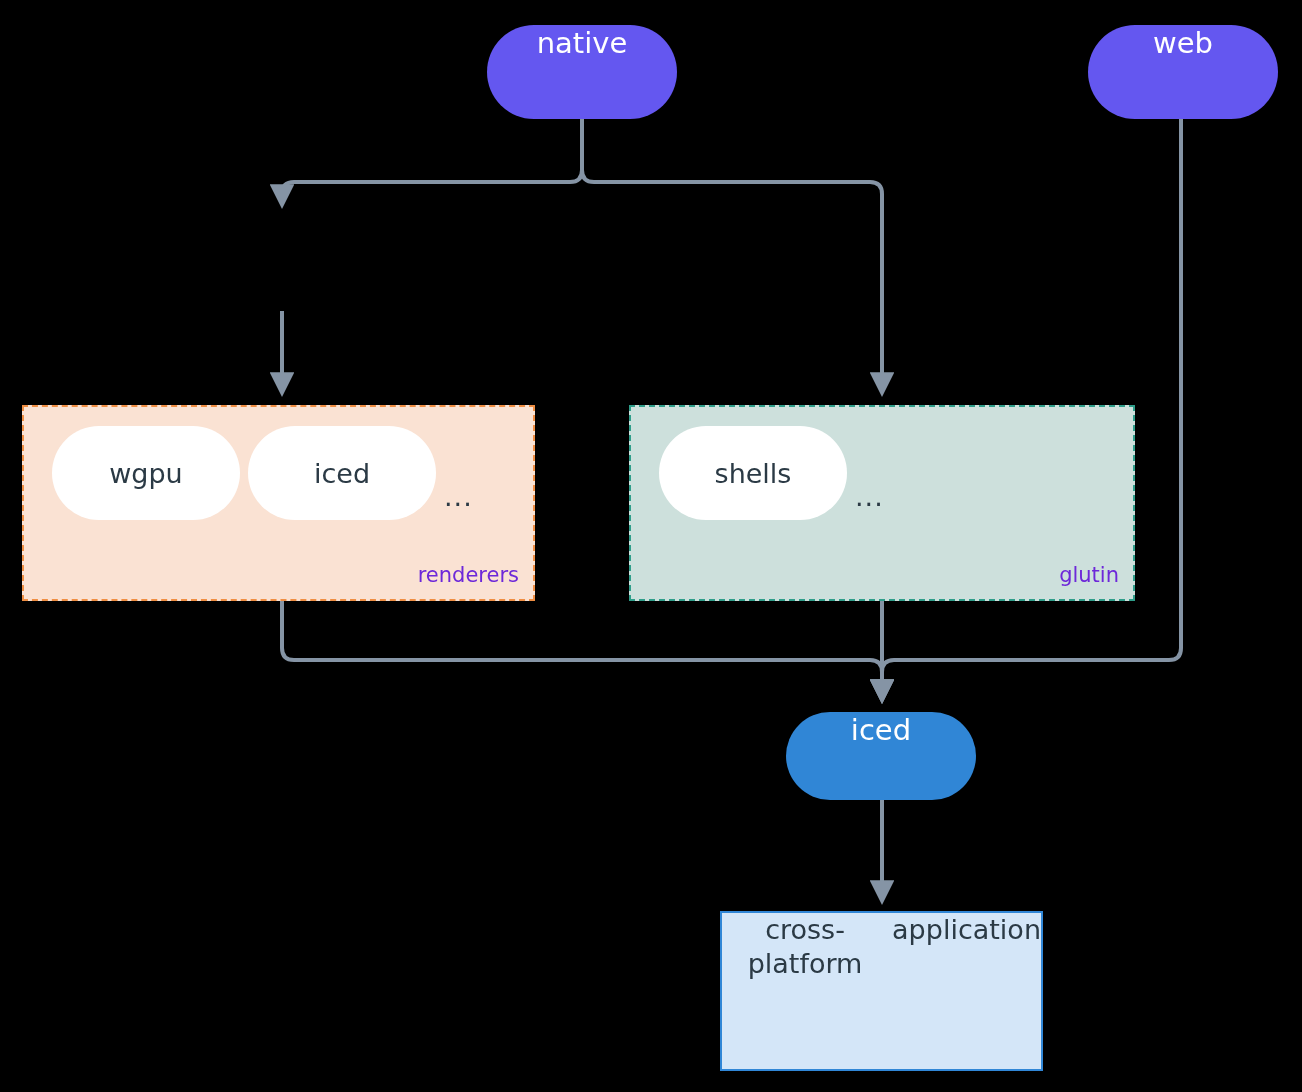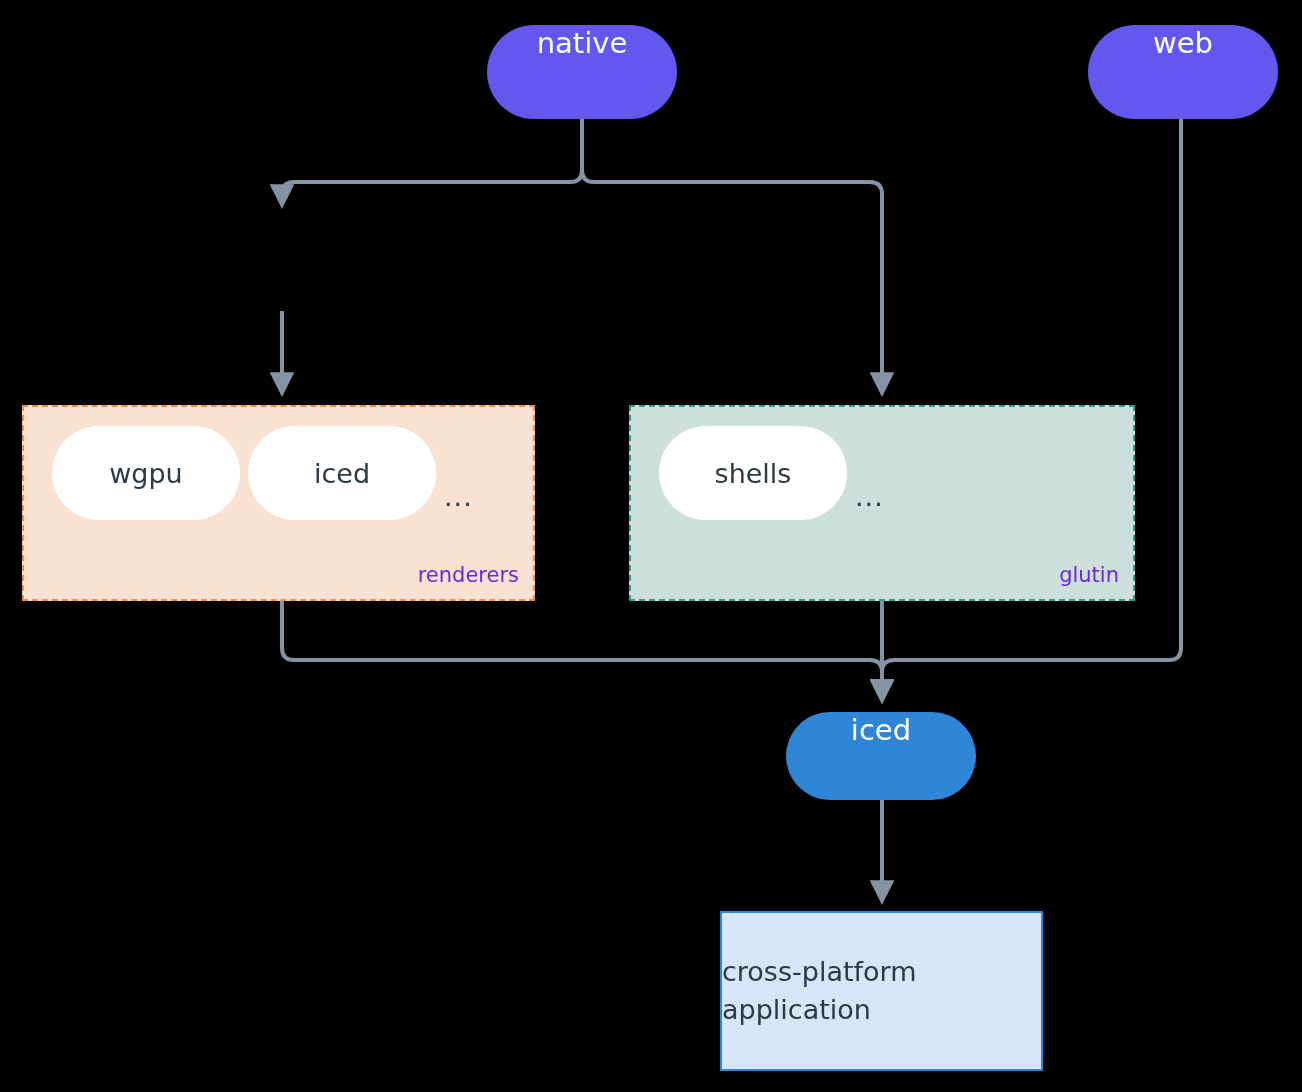--- a/index.html
+++ b/index.html
@@ -89,21 +89,21 @@
     bottom: 12px;
     color: #6d28d9;
     font-size: 21px;
   }
   .node-app {
     left: 720px; top: 911px; width: 323px; height: 160px;
     background: #d4e6f8;
     border: 2px solid #3086d6;
     color: #2b3a45;
     font-size: 27px;
-    flex-direction: column;
+    flex-direction: row;
     gap: 4px;
   }
   .app-line { display: block; }
 </style>
 </head>
 <body>
 
 <div id="canvas">
 
   <svg id="edges" viewBox="0 0 1302 1092" width="1302" height="1092" aria-hidden="true">

